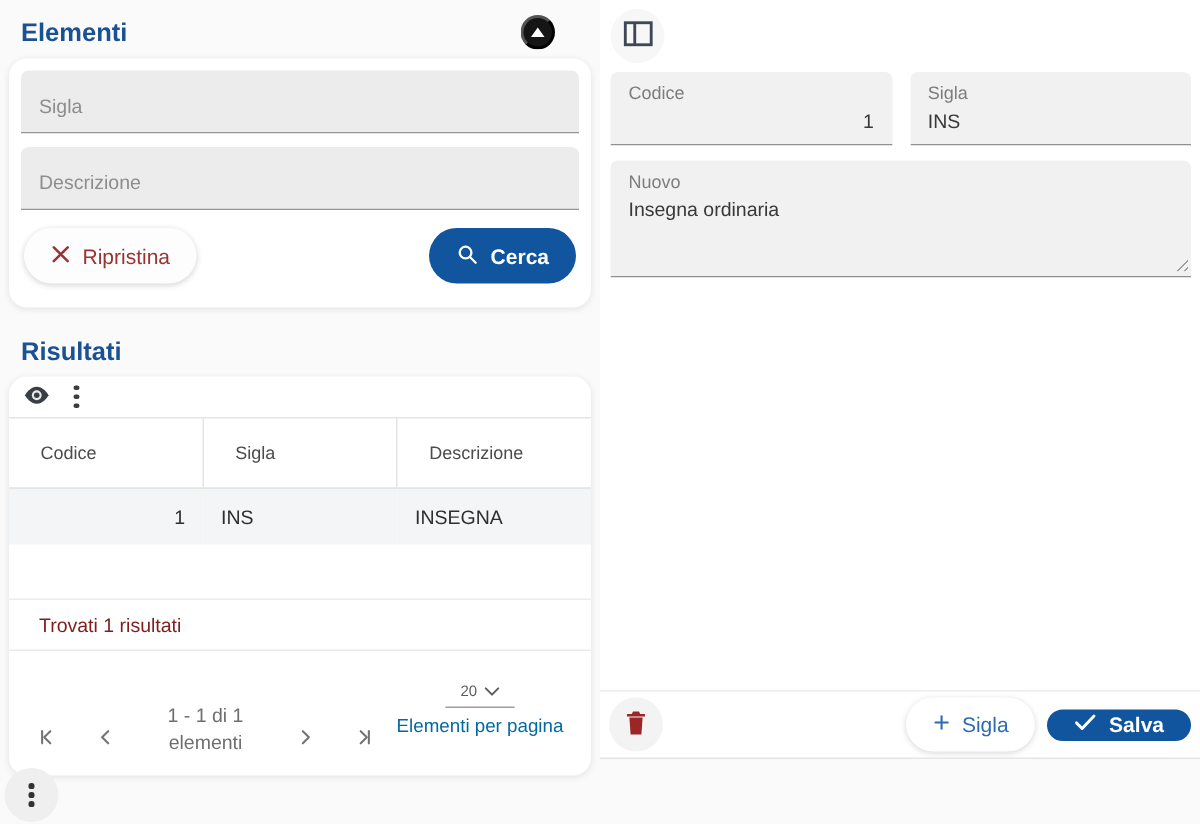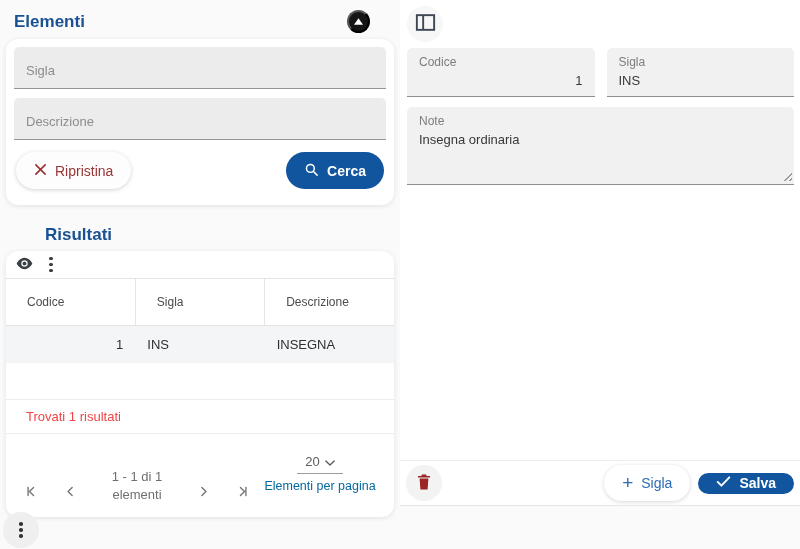--- a/index.html
+++ b/index.html
@@ -17,41 +17,41 @@
   .card { background:#fff; border-radius:12px; box-shadow:0 1px 5px rgba(0,0,0,.10); margin:0 6px; }
   .search-card { padding:8px 8px 12px; }
   .mat-input { background:#ececec; border-radius:5px 5px 0 0; border-bottom:1px solid #949494; height:42px; display:flex; align-items:flex-end; padding:0 12px 10px; margin-bottom:9px; }
   .mat-input input { border:none; background:transparent; outline:none; width:100%; font-size:13px; font-family:"Liberation Sans",sans-serif; color:#333; }
   .mat-input input::placeholder { color:#8d8d8d; opacity:1; }
   .search-actions { display:flex; justify-content:space-between; margin:12px 2px 4px; }
   .btn { border:none; border-radius:19px; height:37px; display:inline-flex; align-items:center; gap:8px; padding:0 18px; font-size:14px; font-family:"Liberation Sans",sans-serif; cursor:pointer; }
   .btn-reset { background:#fdfdfd; box-shadow:0 1px 4px rgba(0,0,0,.18); color:#993434; font-weight:500; }
   .btn-primary { background:#11559f; color:#fff; font-weight:bold; }
 
-  .results-title { padding:20px 14px 6px;margin-left:31px; }
+  .results-title { padding:20px 14px 6px; }
   .results-card { overflow:hidden; padding-bottom:0; }
   .table-toolbar { display:flex; align-items:center; gap:12px; padding:5px 10px; height:27px; }
   .icon-plain { background:none; border:none; cursor:pointer; display:flex; align-items:center; padding:0; }
   .kebab { display:flex; flex-direction:column; gap:2.5px; padding:2px 4px; }
   .kebab i { width:3.5px; height:3.5px; border-radius:50%; background:#3d3d3d; display:block; }
 
   table.results { width:100%; border-collapse:collapse; table-layout:fixed; }
   table.results th { border-top:1px solid #e4e4e4; border-bottom:1px solid #e4e4e4; font-size:12px; font-weight:normal; color:#4c4c4c; text-align:left; padding:16px 8px 16px 21px; }
   table.results th + th { border-left:1px solid #e4e4e4; }
   table.results td { background:#f4f5f6; font-size:13px; color:#2f2f2f; padding:11px 12px; }
   td.num { text-align:right; padding-right:10px; }
   .table-spacer { height:37px; border-bottom:1px solid #ececec; }
-  .found-row { padding:9px 20px; font-size:13px; color:#ef4444; border-bottom:1px solid #ececec; }
+  .found-row { padding:9px 20px; font-size:13px; color:#7f1d1d; border-bottom:1px solid #ececec; }
 
   .pagination { display:flex; align-items:center; padding:10px 12px 14px 10px; }
   .pager-nav { flex:1; display:flex; align-items:flex-end; justify-content:center; gap:22px;margin-top:24px; }
   .pg-btn { background:none; border:none; cursor:pointer; display:flex; align-items:center; padding:2px; }
   .range-text { width:72px; text-align:center; font-size:13px; color:#6f6f6f; line-height:1.35; }
   .per-page { width:124px; display:flex; flex-direction:column; align-items:center; }
-  .pagesize { display:flex; align-items:center; justify-content:center; gap:5px; border-bottom:1px solid #9d9d9d; padding:0 4px 4px; min-width:46px; cursor:pointer; font-size:13px; color:#5c5c5c; }
+  .pagesize { display:flex; align-items:center; justify-content:center; gap:5px; border-bottom:1px solid #9d9d9d; padding:0 4px 4px; min-width:46px; cursor:pointer; font-size:10px; color:#5c5c5c; }
   .per-page-label { font-size:12.5px; color:#0369a1; margin-top:5px; white-space:nowrap; }
 
   .fab-more { position:absolute; left:3px; bottom:1px; width:36px; height:36px; border-radius:50%; background:#efefef; border:none; display:flex; align-items:center; justify-content:center; cursor:pointer; }
   .fab-more .kebab i { background:#333; }
 
   
   .right-col { width:400px; height:549px; display:flex; flex-direction:column; background:#fff; box-shadow:-1px 0 3px rgba(0,0,0,.05); }
   .right-main { flex:1; padding:6px 6px 0 7px; }
   .panel-toggle { width:36px; height:36px; border-radius:50%; background:#f7f7f7; border:none; display:flex; align-items:center; justify-content:center; cursor:pointer; margin-bottom:6px; }
   .field-row { display:flex; gap:12px; margin-bottom:10px; }
@@ -234,21 +234,21 @@
           <div class="d-value right">1</div>
         </div>
         <div class="d-field half">
           <div class="d-label">Sigla</div>
           <div class="d-value">INS</div>
         </div>
       </div>
 
 
       <div class="d-field note-field">
-        <div class="d-label">Note</div>
+        <div class="d-label">Nuovo</div>
         <div class="d-value">Insegna ordinaria</div>
         <span class="resize-handle"></span>
       </div>
 
     </div>
 
     <div class="right-footer">
       <button class="trash-btn">
         <span>
           <svg width="16" height="18" viewBox="0 0 20 22">

